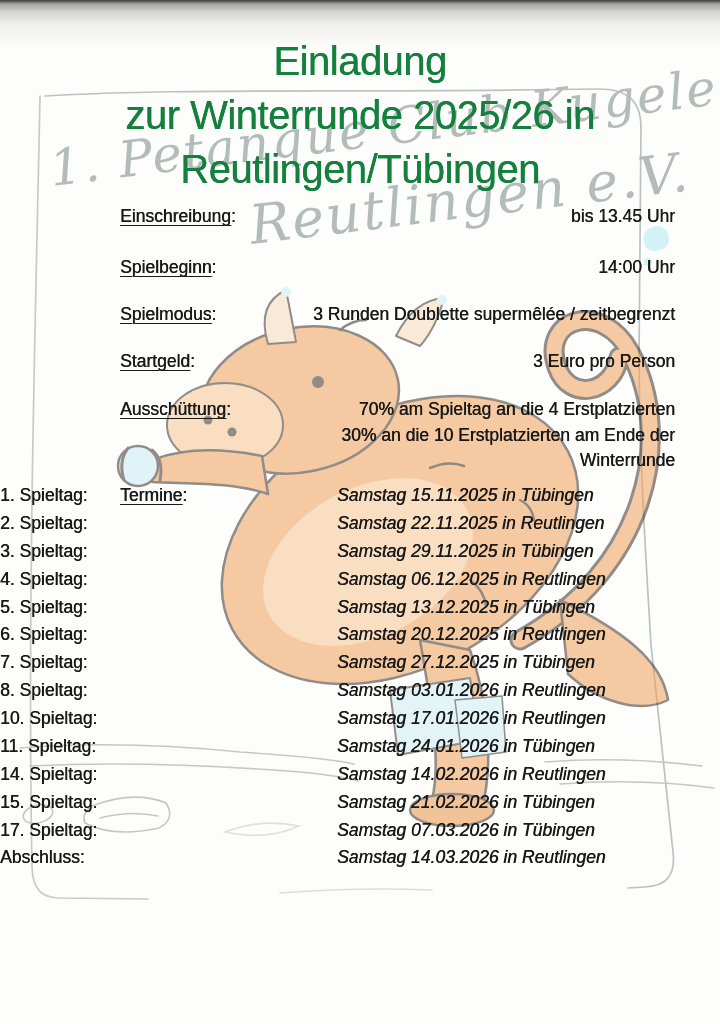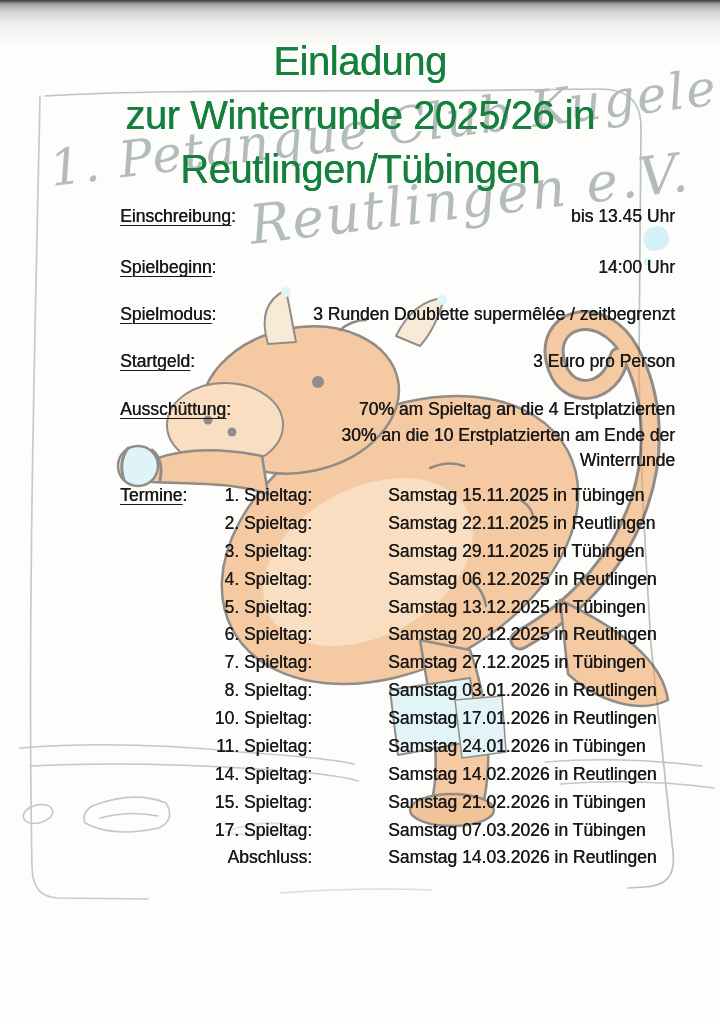--- a/index.html
+++ b/index.html
@@ -17,22 +17,22 @@
     text-align:center;font-size:40px;line-height:54px;
     letter-spacing:-0.5px;color:#15803d;
   }
   .irow{position:absolute;left:0;width:720px;font-size:17.5px;line-height:25.5px;}
   .ilabel{position:absolute;left:120px;white-space:nowrap;}
   .ival{position:absolute;left:255px;width:420px;white-space:nowrap;text-align:right;}
   .u{text-decoration:underline;text-decoration-thickness:1.4px;text-underline-offset:3px;}
   .termine-label{position:absolute;left:120px;top:482px;font-size:17.5px;line-height:27.88px;white-space:nowrap;}
   .trows{position:absolute;left:0;top:482px;width:720px;}
   .trow{height:27.88px;line-height:27.88px;font-size:17.5px;white-space:nowrap;}
-  .tday{display:inline-block;width:292px;text-align:right;margin-left:20px;}
-  .tdate{margin-left:76px;}
+  .tday{display:inline-block;width:292px;text-align:left;}
+  .tdate{margin-left:45px;font-style:italic;}
   .scan-shadow{
     position:absolute;left:0;top:0;width:720px;height:60px;z-index:3;pointer-events:none;
     background:linear-gradient(180deg,
       rgba(40,40,40,0.92) 0px, rgba(90,90,90,0.55) 4px,
       rgba(120,120,120,0.30) 12px, rgba(150,150,150,0.14) 24px,
       rgba(255,255,255,0) 48px);
   }
   .script-text{font-family:"DejaVu Serif", serif;font-style:italic;fill:#b3bcba;letter-spacing:2px;}
 </style>
 </head>

